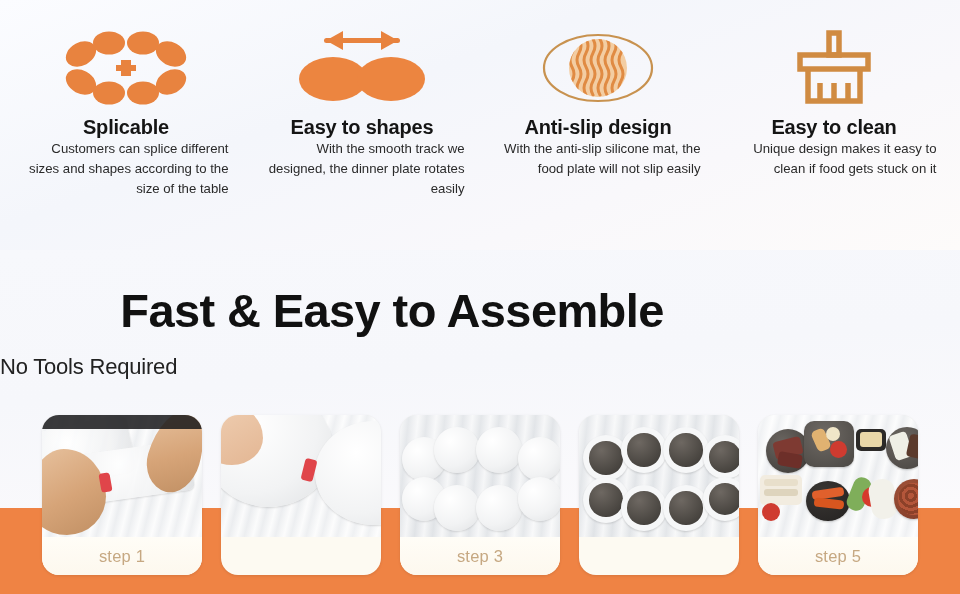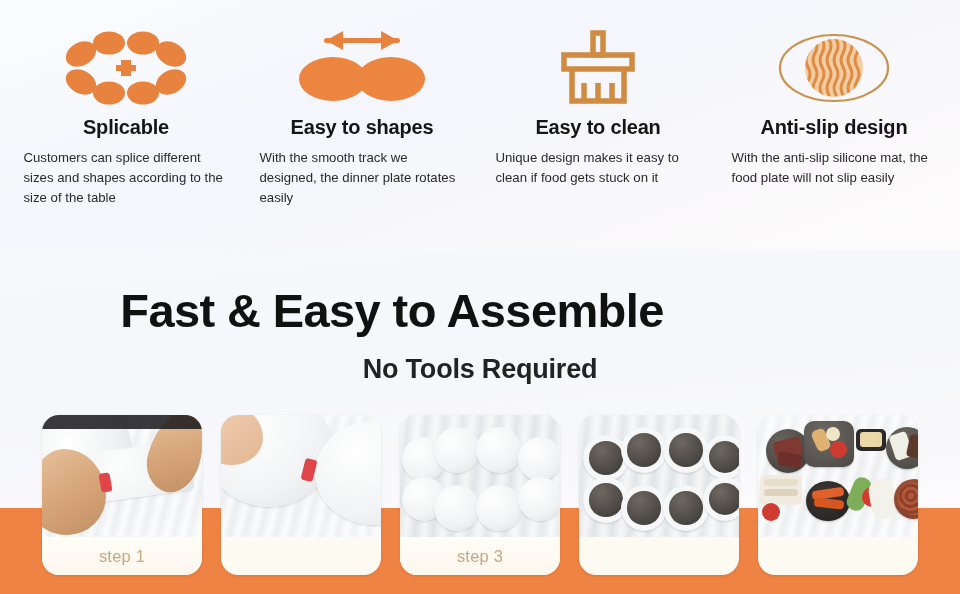--- a/index.html
+++ b/index.html
@@ -55,22 +55,21 @@
     font-weight: bold;
     color: #151515;
     margin-top: 6px;
     letter-spacing: -0.2px;
     white-space: nowrap;
   }
   .feature-desc {
     font-size: 13.2px;
     color: #2a2a2a;
     line-height: 1.52;
-    text-align: left;
-    margin-top: 9px;
+    text-align: right;
     max-width: 205px;
   }
 
   
   #headline-band {
     position: absolute;
     left: 0; top: 250px;
     width: 960px;
     height: 258px;
     background: linear-gradient(175deg, #f7f8fc 0%, #f6f7fb 45%, #fbfafc 100%);
@@ -82,23 +81,22 @@
     text-align: center;
     font-size: 47px;
     font-weight: bold;
     color: #111111;
     letter-spacing: -0.6px;
   }
   #headline-sub {
     position: absolute;
     left: 0; top: 104px;
     width: 960px;
-    text-align: center;
-    font-size: 27px;
-    font-weight: bold;
+    font-size: 22px;
+    font-weight: normal;
     color: #222222;
     letter-spacing: -0.2px;
   }
 
   
   #orange-band {
     position: absolute;
     left: 0; top: 508px;
     width: 960px;
     height: 86px;
@@ -236,37 +234,20 @@
               <rect x="28" y="11" width="76" height="5" rx="2.5"></rect>
               <polygon points="30,13.5 47,4 47,23"></polygon>
               <polygon points="102,13.5 85,4 85,23"></polygon>
             </g>
             <ellipse cx="37" cy="52" rx="34" ry="22" fill="#ec8540"></ellipse>
             <ellipse cx="95" cy="52" rx="34" ry="22" fill="#ec8540"></ellipse>
           </svg>
         </div>
         <div class="feature-title">Easy to shapes</div>
         <div class="feature-desc">With the smooth track we designed, the dinner plate rotates easily</div>
-      </div>
-
-      <div class="feature">
-        <div class="feature-icon">
-          <svg width="92" height="82" viewBox="0 0 92 82">
-            <g fill="none" stroke="#d08b42" stroke-width="5.5">
-              <rect x="41" y="6" width="10" height="22"></rect>
-              <rect x="12" y="28" width="68" height="14"></rect>
-              <path d="M20 42 L20 74 L72 74 L72 42"></path>
-              <path d="M32 56 L32 74"></path>
-              <path d="M46 56 L46 74"></path>
-              <path d="M60 56 L60 74"></path>
-            </g>
-          </svg>
-        </div>
-        <div class="feature-title">Easy to clean</div>
-        <div class="feature-desc">Unique design makes it easy to clean if food gets stuck on it</div>
       </div>
 
       <div class="feature">
         <div class="feature-icon">
           <svg width="116" height="82" viewBox="0 0 116 82">
             <ellipse cx="58" cy="41" rx="54" ry="33" fill="none" stroke="#c8924f" stroke-width="2.2"></ellipse>
             <defs>
               <clipPath id="matclip">
                   <circle cx="58" cy="41" r="29"></circle>
                 </clipPath>
@@ -281,20 +262,37 @@
               <path d="M67 12 q4 7 0 14 q-4 7 0 14 q4 7 0 14 q-4 7 0 14"></path>
               <path d="M74 12 q4 7 0 14 q-4 7 0 14 q4 7 0 14 q-4 7 0 14"></path>
               <path d="M81 12 q4 7 0 14 q-4 7 0 14 q4 7 0 14 q-4 7 0 14"></path>
             </g>
           </svg>
         </div>
         <div class="feature-title">Anti-slip design</div>
         <div class="feature-desc">With the anti-slip silicone mat, the food plate will not slip easily</div>
       </div>
 
+      <div class="feature">
+        <div class="feature-icon">
+          <svg width="92" height="82" viewBox="0 0 92 82">
+            <g fill="none" stroke="#d08b42" stroke-width="5.5">
+              <rect x="41" y="6" width="10" height="22"></rect>
+              <rect x="12" y="28" width="68" height="14"></rect>
+              <path d="M20 42 L20 74 L72 74 L72 42"></path>
+              <path d="M32 56 L32 74"></path>
+              <path d="M46 56 L46 74"></path>
+              <path d="M60 56 L60 74"></path>
+            </g>
+          </svg>
+        </div>
+        <div class="feature-title">Easy to clean</div>
+        <div class="feature-desc">Unique design makes it easy to clean if food gets stuck on it</div>
+      </div>
+
     </div>
   </div>
 
   <div id="headline-band">
     <div id="headline-main">Fast &amp; Easy to Assemble</div>
     <div id="headline-sub">No Tools Required</div>
   </div>
 
   <div id="orange-band"></div>
 
@@ -396,17 +394,18 @@
         <div class="food-dot" style="left:54px; top:74px; width:32px; height:9px; border-radius:4px; background:#e0602c; transform:rotate(-8deg);"></div>
         <div class="food-dot" style="left:56px; top:84px; width:30px; height:9px; border-radius:4px; background:#d8561f; transform:rotate(6deg);"></div>
 
         <div class="food-dot" style="left:92px;  top:62px; width:18px; height:34px; border-radius:8px; background:#7fae5a; transform:rotate(22deg);"></div>
         <div class="food-dot" style="left:104px; top:72px; width:20px; height:20px; background:#d63a2c;"></div>
         <div class="food-dot" style="left:112px; top:64px; width:26px; height:40px; border-radius:12px; background:#f2f1ea; transform:rotate(-10deg);"></div>
 
         <div class="plate-d" style="left:136px; top:64px; width:40px; height:40px; background:radial-gradient(circle at 38% 30%,#a4543a,#7d3a27);"></div>
         <div class="food-dot" style="left:140px; top:68px; width:32px; height:32px; background:repeating-radial-gradient(circle at 40% 40%, #b4563a 0 3px, #8c4129 3px 6px);"></div>
       </div>
+      <div class="step-label">step 5</div>
     </div>
 
   </div>
 
 </div>
 
 </body></html>

